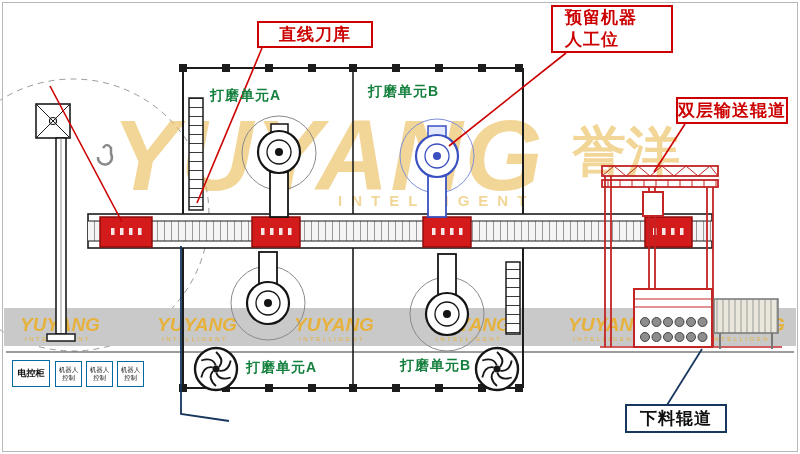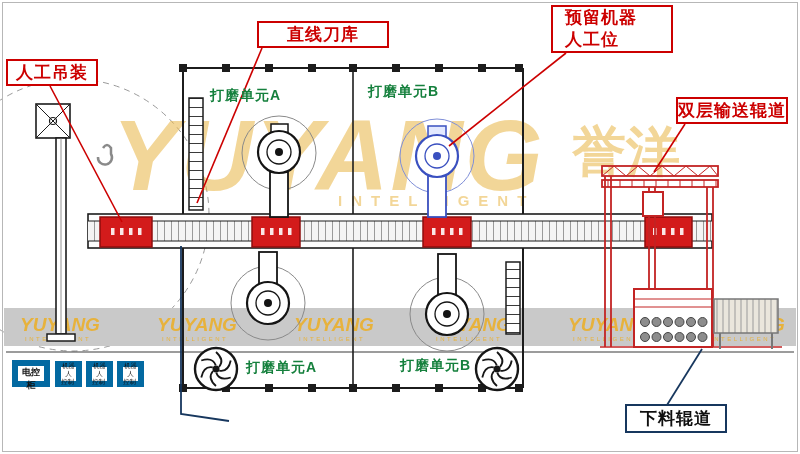--- a/index.html
+++ b/index.html
@@ -11,22 +11,22 @@
 
   .callout { position:absolute; z-index:3; background:#ffffff; display:flex; align-items:center;
              justify-content:center; font-weight:bold; font-size:17px; letter-spacing:1px; box-sizing:border-box; }
   .callout.red  { border:2px solid #cc0000; color:#cc0000; }
   .callout.navy { border:2px solid #17375e; color:#101010; }
   .callout.col  { flex-direction:column; align-items:flex-start; justify-content:center;
                   padding-left:12px; gap:2px; line-height:20px; }
 
   .unit-label { position:absolute; z-index:2; font-weight:bold; font-size:14px; color:#15803d; letter-spacing:1px; }
 
-  .cab { position:absolute; z-index:2; border:6px solid #0369a1; background:#ffffff; box-sizing:border-box;
-         display:flex; align-items:flex-start; justify-content:center; text-align:center; color:#111; }
+  .cab { position:absolute; z-index:2; border:1px solid #0369a1; background:#ffffff; box-sizing:border-box;
+         display:flex; align-items:center; justify-content:center; text-align:center; color:#111; }
   .cab.main { font-size:9px; font-weight:bold; }
   .cab.rc   { flex-direction:column; font-size:6.5px; line-height:8px; }
 </style>
 </head>
 <body>
 
 <div class="stage">
   <div class="page-border"></div>
 
   <svg class="diagram" width="800" height="454" viewBox="0 0 800 454">
@@ -233,25 +233,22 @@
     <g fill="none">
       <line x1="50" y1="86" x2="122" y2="222" stroke="#cc0000" stroke-width="1.6"></line>
       <line x1="262" y1="48" x2="197" y2="203" stroke="#cc0000" stroke-width="1.6"></line>
       <line x1="566" y1="53" x2="449" y2="146" stroke="#cc0000" stroke-width="1.6"></line>
       <line x1="685" y1="124" x2="654" y2="172" stroke="#cc0000" stroke-width="1.6"></line>
       <polyline points="181,246 181,414 229,421" stroke="#17375e" stroke-width="1.8"></polyline>
       <line x1="667" y1="405" x2="702" y2="349" stroke="#17375e" stroke-width="1.8"></line>
     </g>
   </svg>
 
-  <div class="callout red" style="left:6px;top:59px;width:92px;height:27px;">
-    <span>人工吊装</span>
-  </div>
-
-  <div class="callout red" style="left:257px;top:21px;width:132px;height:27px;">
+
+  <div class="callout red" style="left:257px;top:21px;width:116px;height:27px;">
     <span>直线刀库</span>
   </div>
 
   <div class="callout red col" style="left:551px;top:5px;width:122px;height:48px;">
     <span>预留机器</span>
     <span>人工位</span>
   </div>
 
   <div class="callout red" style="left:676px;top:97px;width:112px;height:27px;">
     <span>双层输送辊道</span>

